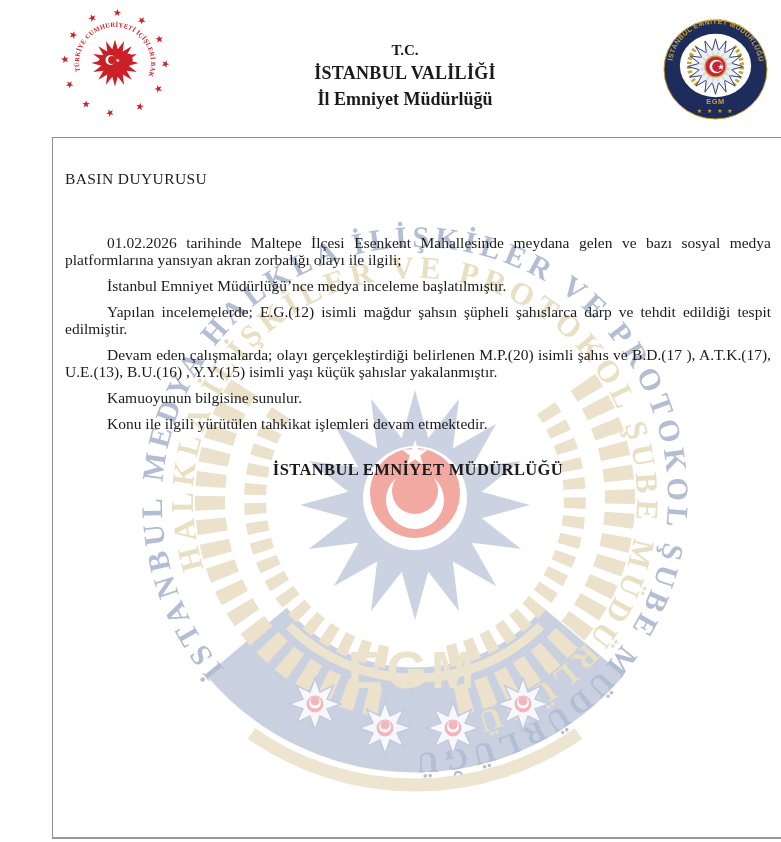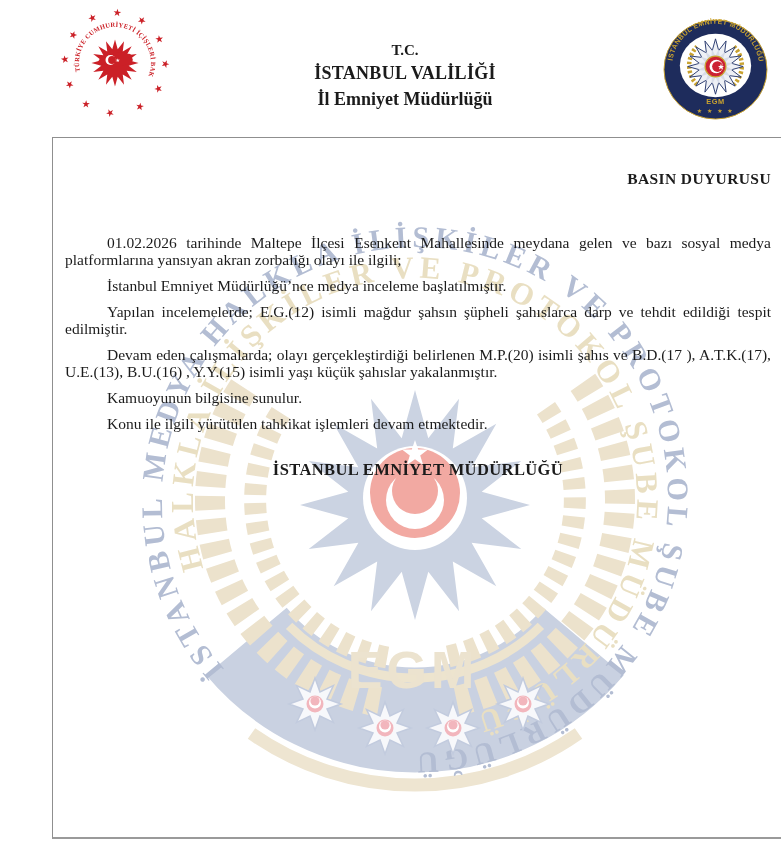--- a/index.html
+++ b/index.html
@@ -17,21 +17,21 @@
   .hdr-l2{font-size:18px;line-height:26px;}
   .logo-left{position:absolute;top:8px;left:60px;}
   .logo-right{position:absolute;top:18px;left:661px;}
   
   .doc-box{
     position:absolute;left:52px;top:137px;width:745px;height:699px;
     border:1px solid #8f8f8f;border-right:none;border-bottom:2px solid #9a9a9a;
     background:transparent;
   }
   .doc-content{position:relative;z-index:1;width:706px;margin-left:12px;padding-top:32px;}
-  .doc-title{text-align:right;font-weight:bold;font-size:15.5px;letter-spacing:.4px;margin:0 0 46px 0;}
+  .doc-title{text-align:left;font-weight:normal;font-size:15.5px;letter-spacing:.4px;margin:0 0 46px 0;}
   .doc-content p{
     font-size:15.5px;line-height:17px;margin:0 0 9px 0;
     text-align:justify;text-indent:42px;
   }
   .doc-signature{
     text-align:center;font-weight:bold;font-size:16.5px;letter-spacing:.4px;margin-top:28px;
   }
   
   .watermark{position:absolute;left:100px;top:200px;z-index:0;}
   .wm-ring-navy{font-family:"Liberation Serif",serif;font-weight:bold;font-size:30px;letter-spacing:5px;fill:#b3bdd3;}

